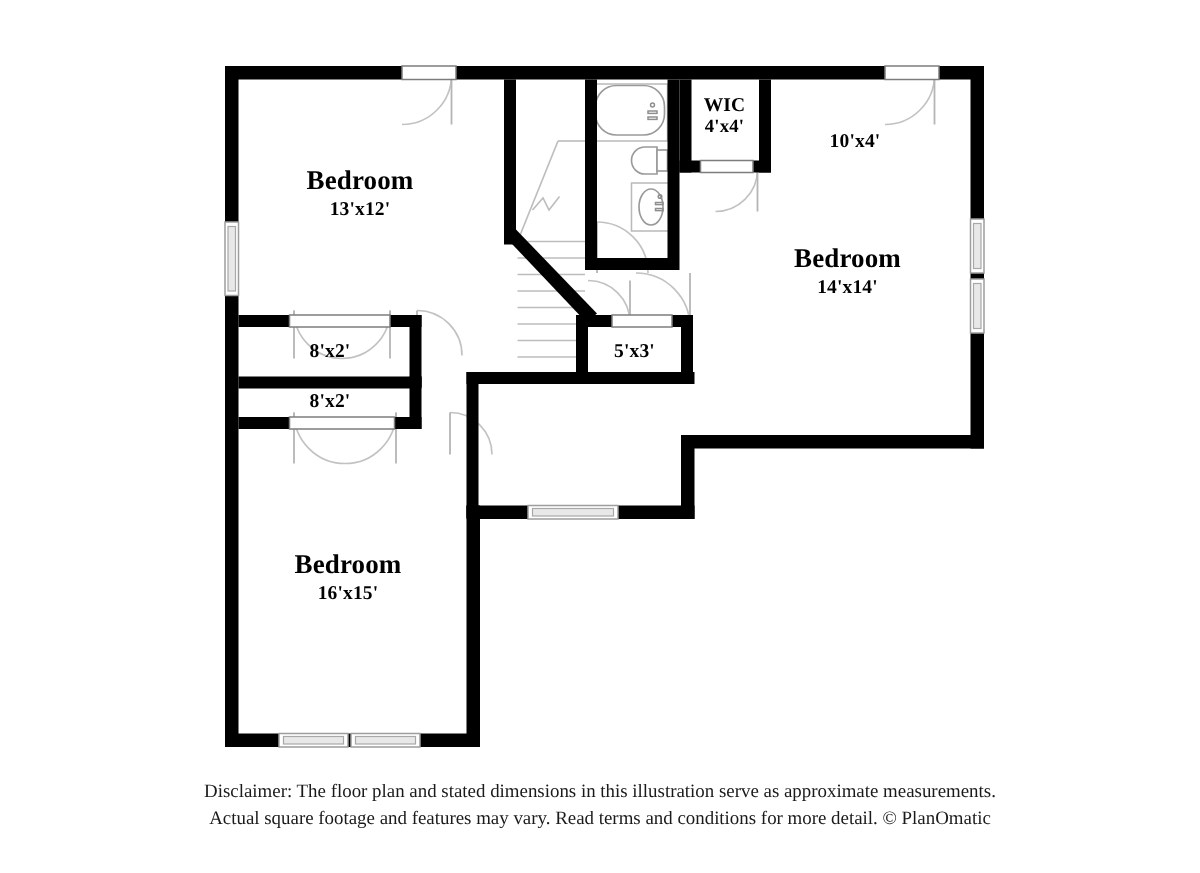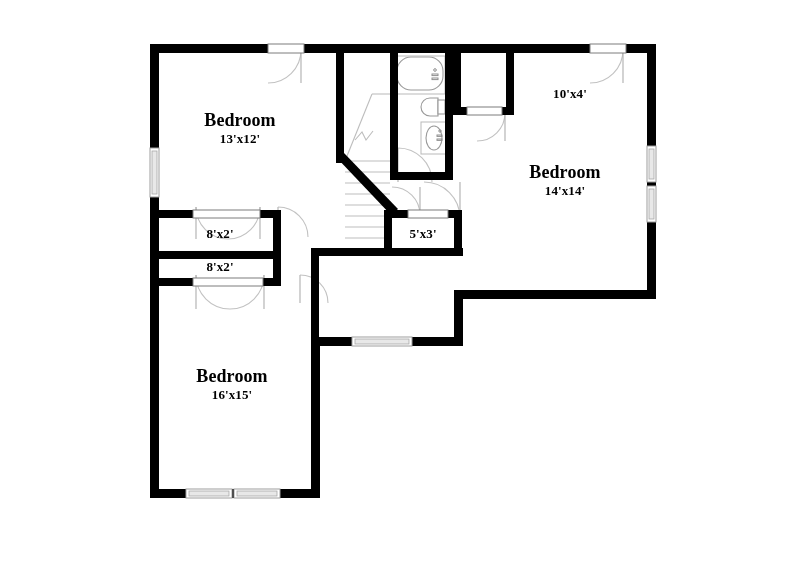--- a/index.html
+++ b/index.html
@@ -281,20 +281,24 @@
   <div class="room-label" style="left:505px; top:162px; width:120px;">
     <span class="rl-name">Bedroom</span>
     <span class="rl-dim">14'x14'</span>
   </div>
 
   <div class="room-label" style="left:172px; top:366px; width:120px;">
     <span class="rl-name">Bedroom</span>
     <span class="rl-dim">16'x15'</span>
   </div>
 
+  <div class="room-label small" style="left:452px; top:62px; width:62px;">
+    <span class="rl-name">WIC</span>
+    <span class="rl-dim">4'x4'</span>
+  </div>
 
   <div class="room-label" style="left:530px; top:86px; width:80px;">
     <span class="rl-dim dim-only">10'x4'</span>
   </div>
 
   <div class="room-label" style="left:180px; top:226px; width:80px;">
     <span class="rl-dim dim-only">8'x2'</span>
   </div>
 
   <div class="room-label" style="left:180px; top:259px; width:80px;">
@@ -302,13 +306,15 @@
   </div>
 
   <div class="room-label" style="left:388px; top:226px; width:70px;">
     <span class="rl-dim dim-only">5'x3'</span>
   </div>
 
 
 </div>
 
 <div id="disclaimer">
+  <span class="line">Disclaimer: The floor plan and stated dimensions in this illustration serve as approximate measurements.</span>
+  <span class="line">Actual square footage and features may vary. Read terms and conditions for more detail. © PlanOmatic</span>
 </div>
 
 </body></html>

